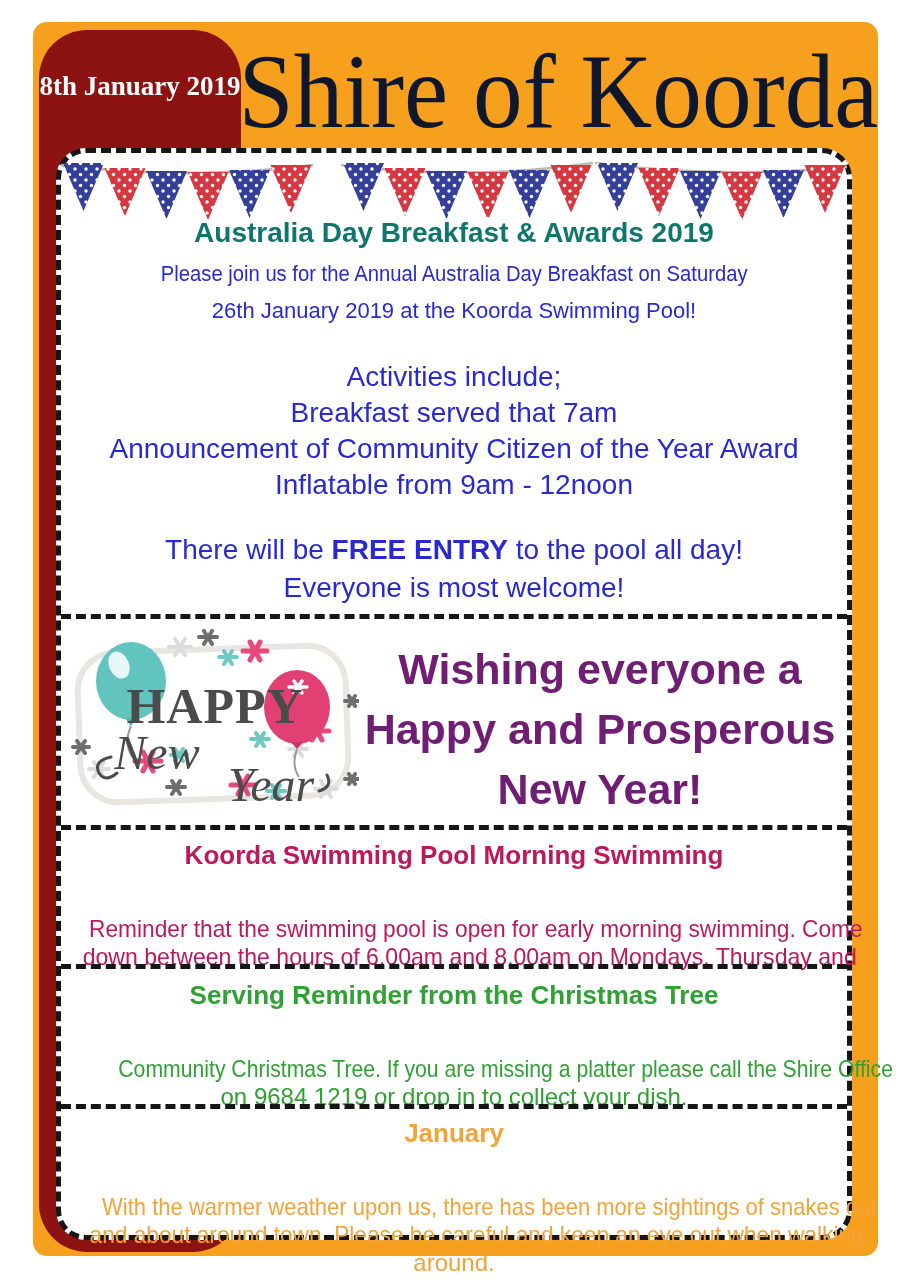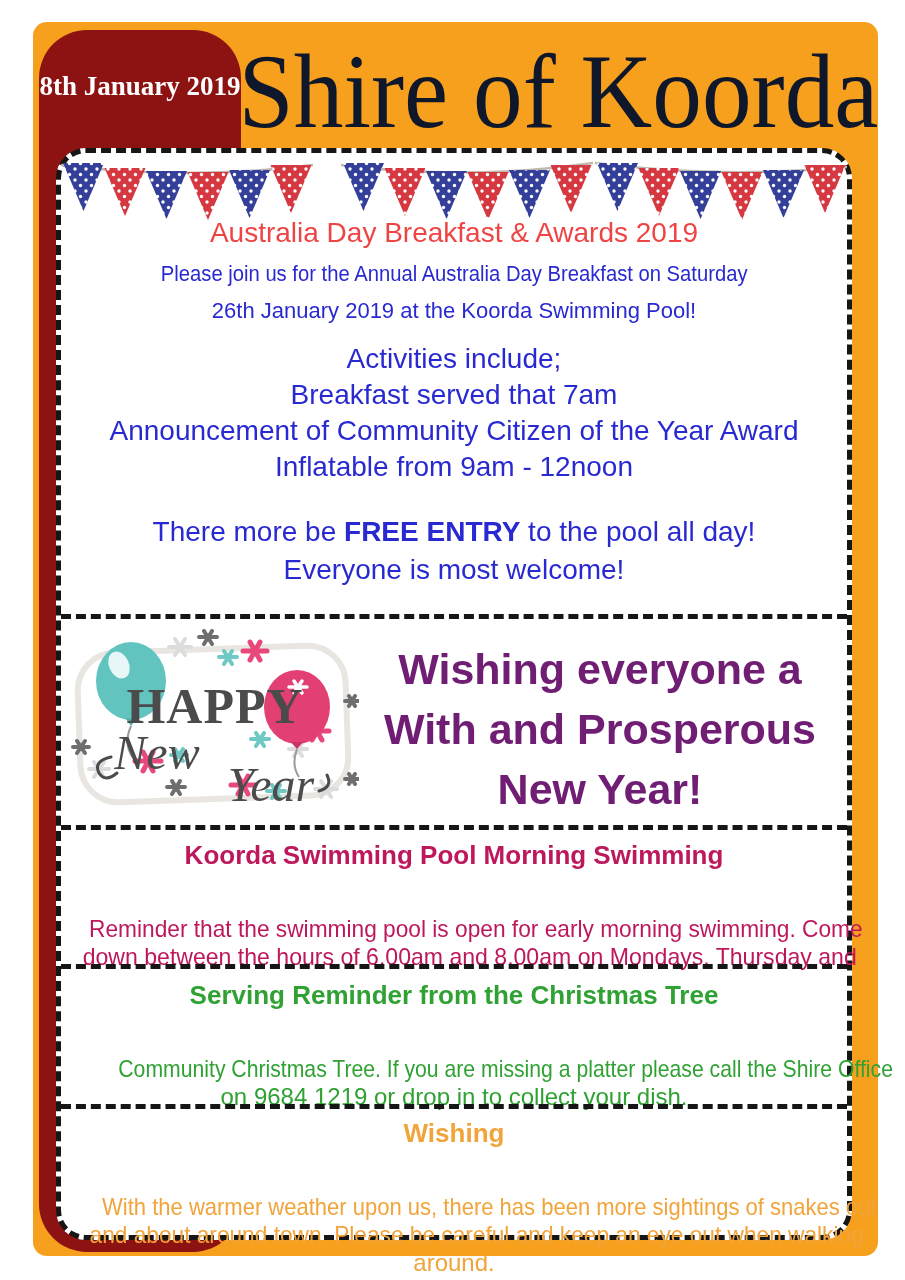--- a/index.html
+++ b/index.html
@@ -36,24 +36,24 @@
     position:absolute; left:23px; top:126px; width:796px; height:1092px;
     box-sizing:border-box; background:#ffffff;
     border:5px dashed #161616; border-radius:30px;
   }
   .bunting { position:absolute; top:2px; left:0px; width:786px; height:66px; }
 
   .fitline { display:inline-block; white-space:nowrap; transform-origin:center center; }
   .linewrap { width:100%; text-align:center; }
 
   .sec-aus { position:absolute; top:58px; left:6px; right:6px; text-align:center; color:#2929D1; }
-  .aus-heading { color:#ef4444; font-size:28px; font-weight:normal; line-height:44px;
+  .aus-heading { color:#0f766e; font-size:28px; font-weight:bold; line-height:44px;
                  text-decoration:underline; text-decoration-thickness:3px; text-underline-offset:4px;text-align:center; }
   .aus-intro { font-size:22px; line-height:37px; }
-  .aus-activities { font-size:28px; line-height:36px; margin-top:12px; }
+  .aus-activities { font-size:28px; line-height:36px; margin-top:30px; }
   .aus-free { font-size:28px; line-height:38px; margin-top:28px; }
   .aus-free b { font-weight:bold; }
 
   .divider { position:absolute; left:0; right:0; border-top:5px dashed #161616; height:0; }
   .div1 { top:461px; } .div2 { top:672px; } .div3 { top:811px; } .div4 { top:951px; }
 
   .hny-graphic { position:absolute; left:6px; top:476px; width:292px; height:190px; }
   .hny-text {
     position:absolute; left:300px; right:8px; top:486px; text-align:center;
     color:#701D74; font-size:43px; font-weight:bold; line-height:60px;
@@ -133,21 +133,21 @@
           <div class="linewrap"><span class="fitline">26th January 2019 at the Koorda Swimming Pool!</span></div>
         </div>
         <div class="aus-activities">
           <div class="linewrap"><span class="fitline">Activities include;</span></div>
           <div class="linewrap"><span class="fitline">Breakfast served that 7am</span></div>
           <div class="linewrap"><span class="fitline">Announcement of Community Citizen of the Year Award</span></div>
           <div class="linewrap"><span class="fitline">Inflatable from 9am - 12noon</span></div>
         </div>
         <div class="aus-free">
           <div class="linewrap">
-            <span class="fitline"><span>There more be </span><b>FREE ENTRY</b><span> to the pool all day!</span></span>
+            <span class="fitline"><span>There will be </span><b>FREE ENTRY</b><span> to the pool all day!</span></span>
           </div>
           <div class="linewrap"><span class="fitline">Everyone is most welcome!</span></div>
         </div>
       </div>
 
       <div class="divider div1"></div>
 
       <svg class="hny-graphic" viewBox="0 0 292 190" xmlns="http://www.w3.org/2000/svg">
         <g>
           <rect x="12" y="20" width="268" height="150" rx="38" fill="#ffffff" stroke="#E9E5E1" stroke-width="6" transform="rotate(-2 146 95)"></rect>
@@ -201,21 +201,21 @@
         <text x="90" y="140" text-anchor="middle" font-family="Liberation Serif, serif" font-style="italic" font-size="48" fill="#4B4B4B">New</text>
         <text x="204" y="172" text-anchor="middle" font-family="Liberation Serif, serif" font-style="italic" font-size="48" fill="#4B4B4B">Year</text>
         <g stroke="#4B4B4B" stroke-width="3" fill="none" stroke-linecap="round">
           <path d="M44,128 q-18,4 -12,16 q6,10 18,0"></path>
           <path d="M252,162 q14,-4 8,-16"></path>
         </g>
       </svg>
 
       <div class="hny-text">
         <div class="linewrap"><span class="fitline">Wishing everyone a</span></div>
-        <div class="linewrap"><span class="fitline">With and Prosperous</span></div>
+        <div class="linewrap"><span class="fitline">Happy and Prosperous</span></div>
         <div class="linewrap"><span class="fitline">New Year!</span></div>
       </div>
 
       <div class="divider div2"></div>
 
       <div class="notice sec-swim">
         <div class="notice-heading linewrap">
           <span class="fitline">Koorda Swimming Pool Morning Swimming</span>
         </div>
         <div class="notice-body">
@@ -233,21 +233,21 @@
         <div class="notice-body">
           <div class="linewrap"><span class="fitline" style="transform: scaleX(0.883);">Community Christmas Tree. If you are missing a platter please call the Shire Office</span></div>
           <div class="linewrap"><span class="fitline">on 9684 1219 or drop in to collect your dish.</span></div>
         </div>
       </div>
 
       <div class="divider div4"></div>
 
       <div class="notice sec-snak">
         <div class="notice-heading linewrap">
-          <span class="fitline">Wishing</span>
+          <span class="fitline">January</span>
         </div>
         <div class="notice-body">
           <div class="linewrap"><span class="fitline" style="transform: scaleX(0.917);">With the warmer weather upon us, there has been more sightings of snakes out</span></div>
           <div class="linewrap"><span class="fitline" style="transform: scaleX(0.945);">and about around town. Please be careful and keep an eye out when walking</span></div>
           <div class="linewrap"><span class="fitline">around.</span></div>
         </div>
       </div>
 
     </div>
   </div>

